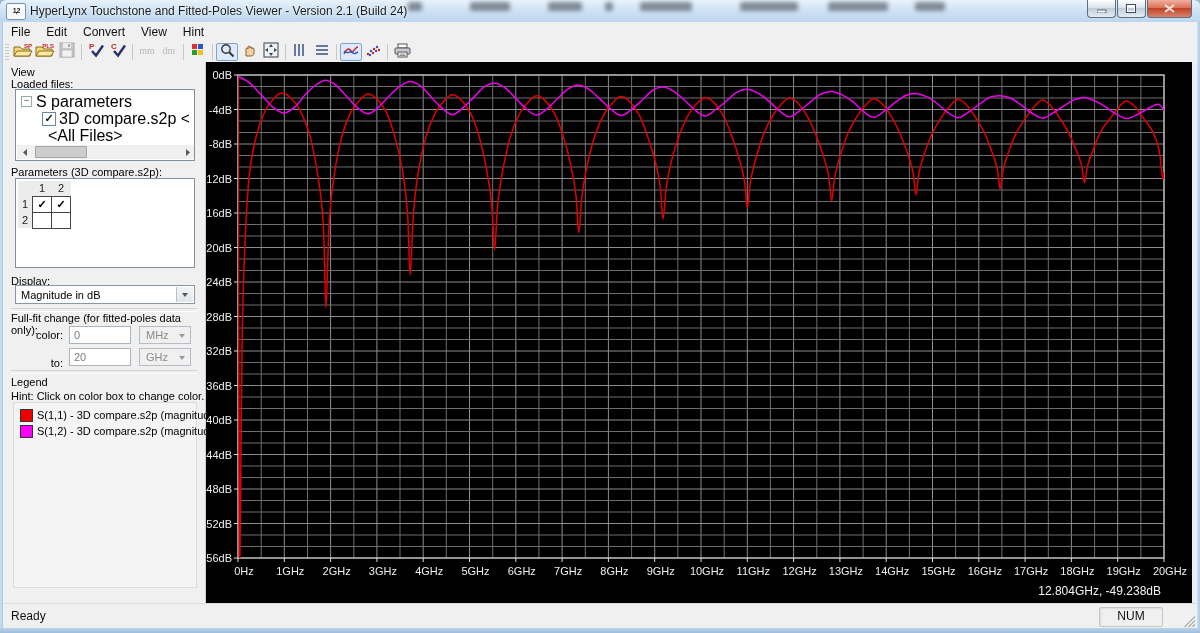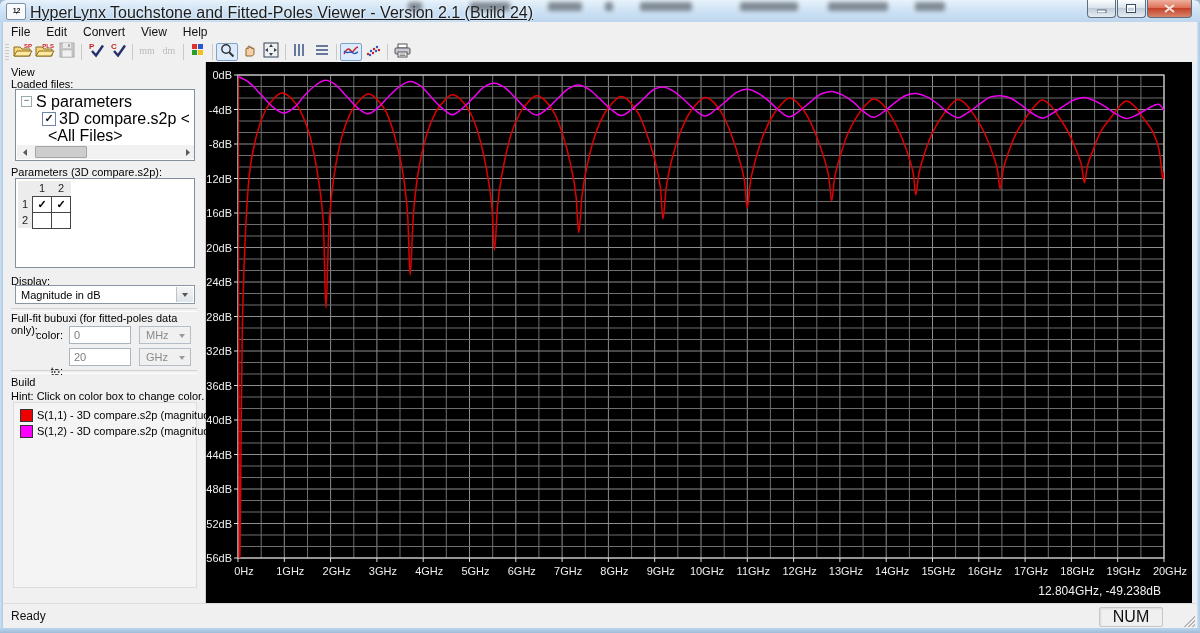--- a/index.html
+++ b/index.html
@@ -4,21 +4,21 @@
 <style>
   html,body{margin:0;padding:0;background:#9db8d2;font-family:"Liberation Sans",sans-serif;}
   #window{position:relative;width:1200px;height:633px;background:#bfd5ea;overflow:hidden;
     border-radius:6px 6px 0 0;box-shadow:inset 0 0 0 1px #5d7894;}
   
   #titlebar{position:absolute;left:0;top:0;width:1200px;height:22px;
     background:linear-gradient(#e8f2fb,#cfe3f5 45%,#bdd6ee);}
   #title-icon{position:absolute;left:6px;top:3px;width:18px;height:15px;background:#f8fafc;
     border:1px solid #7e93a8;border-radius:2px;font-size:7px;line-height:14px;text-align:center;
     color:#222;font-weight:bold;letter-spacing:-1px;}
-  #title-text{position:absolute;left:30px;top:4px;font-size:16px;color:#1c1c1c;text-shadow:0 0 3px #fff;text-decoration:underline;}
+  #title-text{position:absolute;left:30px;top:4px;font-size:12px;color:#1c1c1c;text-shadow:0 0 3px #fff;}
   .smudge{position:absolute;top:2px;height:9px;background:#3a3f46;opacity:.55;filter:blur(2px);border-radius:2px;}
   #winbtns{position:absolute;right:8px;top:0;display:flex;}
   .winbtn{width:29px;height:18px;border:1px solid #5d6e81;border-top:none;border-radius:0 0 4px 4px;
     background:linear-gradient(#fdfefe,#d9e3ec 45%,#c0cdd9 50%,#e6edf4);display:flex;align-items:center;
     justify-content:center;margin-left:0;box-sizing:border-box;}
   .winbtn + .winbtn{margin-left:1px;}
   .winbtn.close{width:45px;background:linear-gradient(#f0b0a0,#dd7257 45%,#c44227 50%,#d8856d);}
   .winbtn svg{display:block;}
   
   #menubar{position:absolute;left:3px;top:22px;width:1194px;height:20px;background:#f0f0f0;
@@ -77,21 +77,21 @@
   .legend-swatch{width:11px;height:11px;border:1px solid #333;margin-right:4px;flex:none;}
   .legend-text{font-size:11px;white-space:nowrap;}
   
   #chartpanel{position:relative;width:800px;height:541px;background:#000;flex:none;}
   #chartpanel svg{position:absolute;left:0;top:0;}
   
   #statusbar{position:absolute;left:3px;top:603px;width:1194px;height:25px;background:#f0f0f0;
     border-top:1px solid #dcdcdc;font-size:12px;color:#111;}
   #status-ready{position:absolute;left:8px;top:5px;}
   #status-num{position:absolute;right:34px;top:3px;width:62px;height:18px;border:1px solid #c6c6c6;
-    border-radius:2px;box-shadow:inset 1px 1px 2px #00000018;text-align:center;line-height:17px;font-size:16px;}
+    border-radius:2px;box-shadow:inset 1px 1px 2px #00000018;text-align:center;line-height:17px;font-size:12px;}
   #grip{position:absolute;right:2px;bottom:2px;width:14px;height:14px;
     background:
      linear-gradient(135deg,transparent 0 60%,#b6b6b6 60% 66%,transparent 66% 74%,#b6b6b6 74% 80%,transparent 80% 88%,#b6b6b6 88% 94%,transparent 94%);}
   #border-bottom{position:absolute;left:0;top:628px;width:1200px;height:5px;
     background:linear-gradient(#bcd4ea,#9dbcdb);}
   .vborder{position:absolute;top:0;width:3px;height:633px;background:linear-gradient(90deg,#cfe2f3,#aac8e4);}
 </style>
 </head>
 <body>
 
@@ -138,21 +138,21 @@
           </span>
         </div>
       </div>
   </div>
 
   <div id="menubar">
       <div class="menu-item">File</div>
       <div class="menu-item">Edit</div>
       <div class="menu-item">Convert</div>
       <div class="menu-item">View</div>
-      <div class="menu-item">Help</div>
+      <div class="menu-item">Hint</div>
     </div>
 
   <div id="toolbar">
     <div id="toolbar-grip"></div>
   <div class="tbtn">
         <span><svg width="20" height="16">
             <text x="19" y="6" font-size="6" font-weight="bold" fill="#c22" text-anchor="end" font-family="Liberation Sans,sans-serif">SP</text>
             <path d="M1 5 h6 l2 2 h8 v7 h-16 z" fill="#f6d77a" stroke="#8a6d1d" stroke-width="1"></path>
             <path d="M1 14 l3 -5 h15 l-3 5 z" fill="#ffe9a0" stroke="#8a6d1d" stroke-width="1"></path>
           </svg></span>
@@ -326,39 +326,39 @@
 
       <div class="sb-label" style="top:213px">Display:</div>
       <div id="display-combo">
         <span class="val">Magnitude in dB</span>
         <span class="combo-btn">
             <span class="arrow-down"></span>
           </span>
       </div>
 
       <div class="sepline" style="top:246px"></div>
-      <div class="sb-label" style="top:250px">Full-fit bubuxi (for fitted-poles data only):</div>
+      <div class="sb-label" style="top:250px">Full-fit change (for fitted-poles data only):</div>
 
       <div class="ff-row" style="top:264px">
         <span class="ff-lbl" style="left:26px;top:3px">color:</span>
         <span class="ff-input" style="left:66px">0</span>
         <span class="ff-unit" style="left:136px">
           <span>MHz</span><span class="arrow-down"></span>
         </span>
       </div>
       <div class="ff-row" style="top:286px">
-        <span class="ff-lbl" style="left:26px;top:17px">to:</span>
+        <span class="ff-lbl" style="left:26px;top:9px">to:</span>
         <span class="ff-input" style="left:66px">20</span>
         <span class="ff-unit" style="left:136px">
           <span>GHz</span><span class="arrow-down"></span>
         </span>
       </div>
       <div class="sepline" style="top:308px"></div>
 
-      <div class="sb-label" style="top:314px">Build</div>
+      <div class="sb-label" style="top:314px">Legend</div>
       <div class="sb-label" style="top:328px">Hint:  Click on color box to change color.</div>
       <div id="legendbox">
           <div class="legend-entry" style="top: 5px;">
             <span class="legend-swatch" style="background:#ee0000"></span>
             <span class="legend-text">S(1,1) - 3D compare.s2p (magnitude)</span>
           </div>
           <div class="legend-entry" style="top: 21px;">
             <span class="legend-swatch" style="background:#ff00ff"></span>
             <span class="legend-text">S(1,2) - 3D compare.s2p (magnitude)</span>
           </div>

